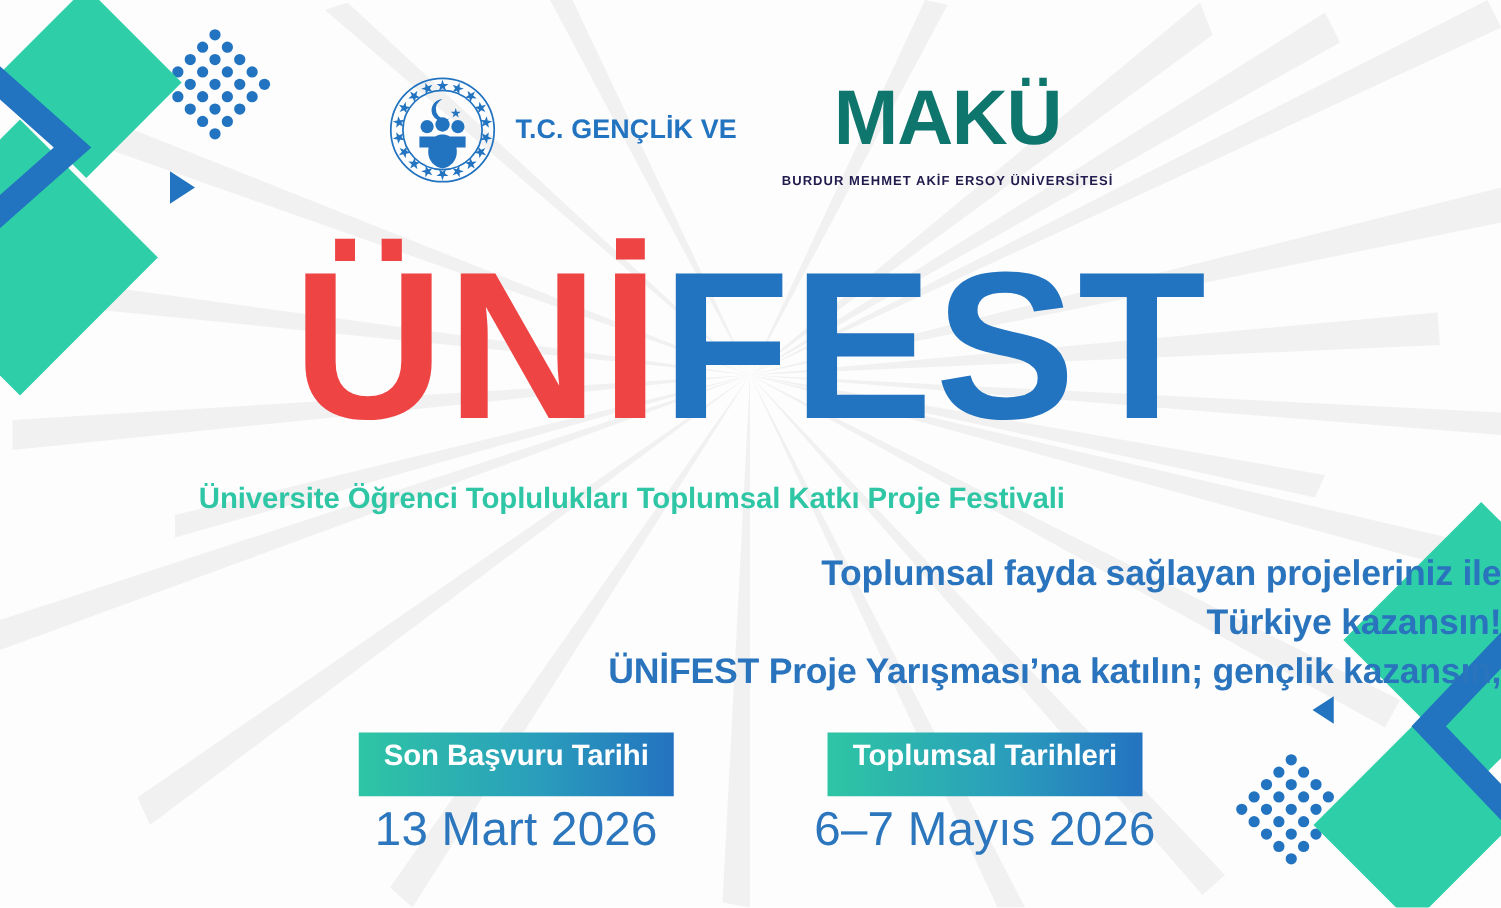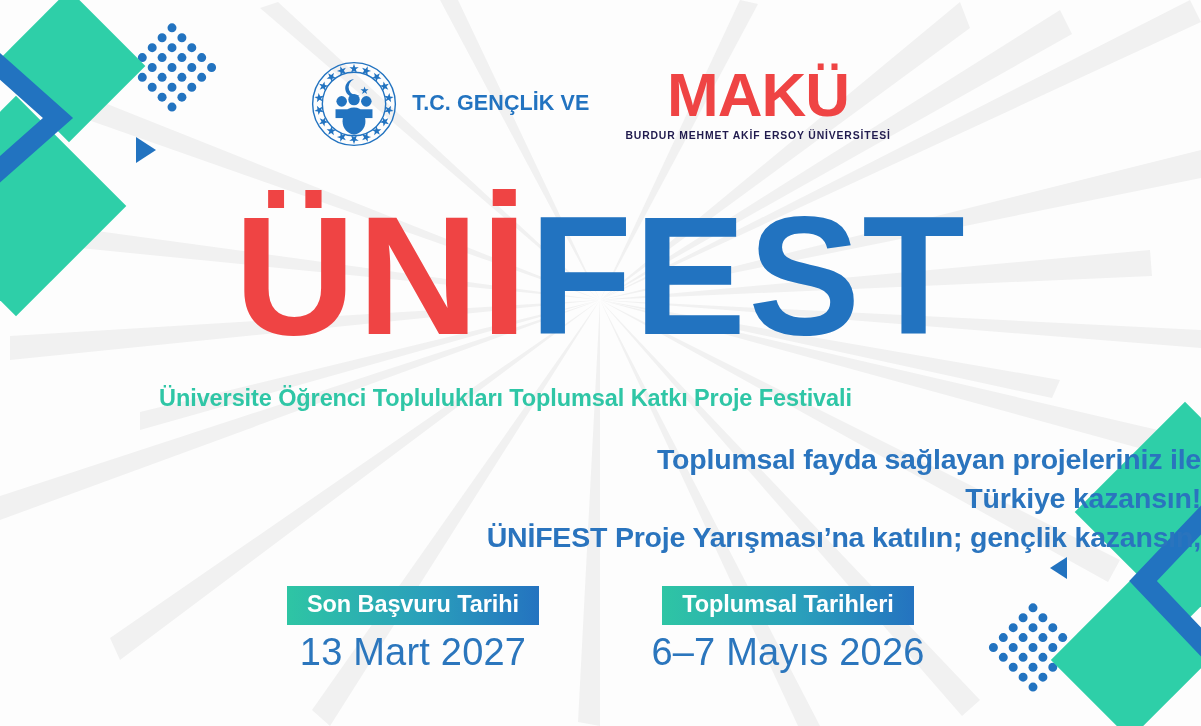--- a/index.html
+++ b/index.html
@@ -39,26 +39,26 @@
     gap:36px;z-index:5;
   }
   .logo-gsb{display:flex;align-items:center;gap:14px;}
   .emblem{width:88px;height:88px;flex:0 0 88px;}
   .gsb-text{
     color:#2273c0;font-weight:bold;font-size:21.5px;line-height:1.18;
     letter-spacing:.1px;white-space:nowrap;
   }
   .logo-maku{margin-top:10px;text-align:center;}
   .maku-word{
-    color:#ef4444;font-weight:bold;font-size:62px;line-height:.82;
+    color:#0f766e;font-weight:bold;font-size:62px;line-height:.82;
     letter-spacing:-1px;white-space:nowrap;
   }
   .maku-sub{
     color:#211b4e;font-size:10.4px;font-weight:bold;letter-spacing:.85px;
-    margin-top:9px;white-space:nowrap;
+    margin-top:19px;white-space:nowrap;
   }
 
   
   .title{
     position:absolute;top:192px;left:0;width:1201px;text-align:center;
     z-index:5;font-weight:bold;font-size:168px;line-height:1;
     letter-spacing:2px;white-space:nowrap;
   }
   .title .t-teal{color:#ef4444;}
   .title .t-blue{color:#2273c0;margin-top:40px;}
@@ -78,21 +78,21 @@
 
   
   .dates{
     position:absolute;top:586px;left:0;width:1201px;
     display:flex;justify-content:center;z-index:5;
   }
   .date-col{width:330px;text-align:center;}
   .date-col.left{margin-right:45px;}
   .badge{
     display:inline-block;
-    padding:5px 20px 7px;
+    padding:5px 20px 19px;
     color:#ffffff;font-weight:bold;font-size:23.5px;letter-spacing:-.1px;
     background:linear-gradient(90deg,#2ec5a4 0%,#2a9fbb 55%,#2473c0 100%);
     white-space:nowrap;
   }
   .date-val{
     margin-top:6px;color:#2b76bd;font-size:38px;font-weight:normal;
     letter-spacing:.2px;white-space:nowrap;
   }
 </style>
 </head>
@@ -264,21 +264,21 @@
 
   <div class="body-copy">
     <div>Toplumsal fayda sağlayan projeleriniz ile</div>
     <div>Türkiye kazansın!</div>
     <div>ÜNİFEST Proje Yarışması’na katılın; gençlik kazansın,</div>
   </div>
 
   <div class="dates">
     <div class="date-col left">
       <div class="badge">Son Başvuru Tarihi</div>
-      <div class="date-val">13 Mart 2027</div>
+      <div class="date-val">13 Mart 2026</div>
     </div>
     <div class="date-col">
       <div class="badge">Toplumsal Tarihleri</div>
       <div class="date-val">6–7 Mayıs 2026</div>
     </div>
   </div>
 
 </div>
 
 </body></html>

